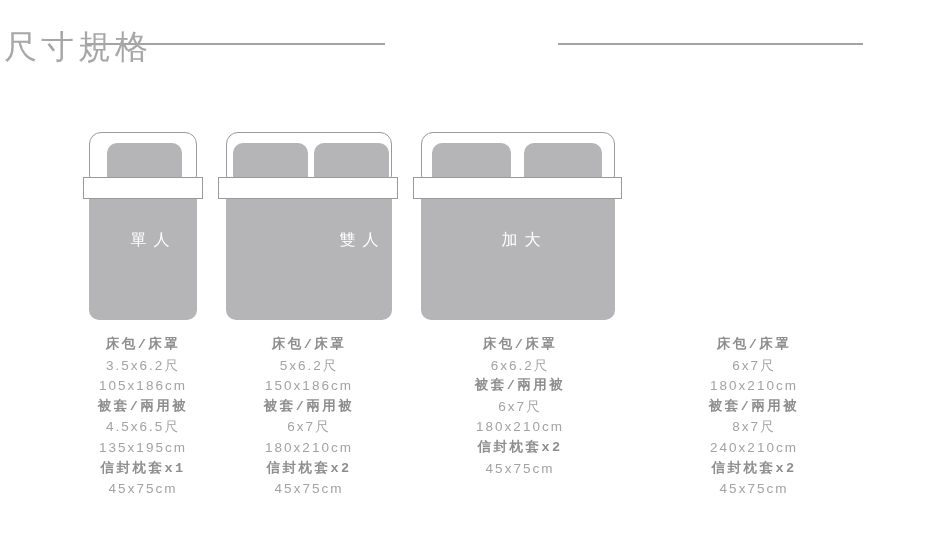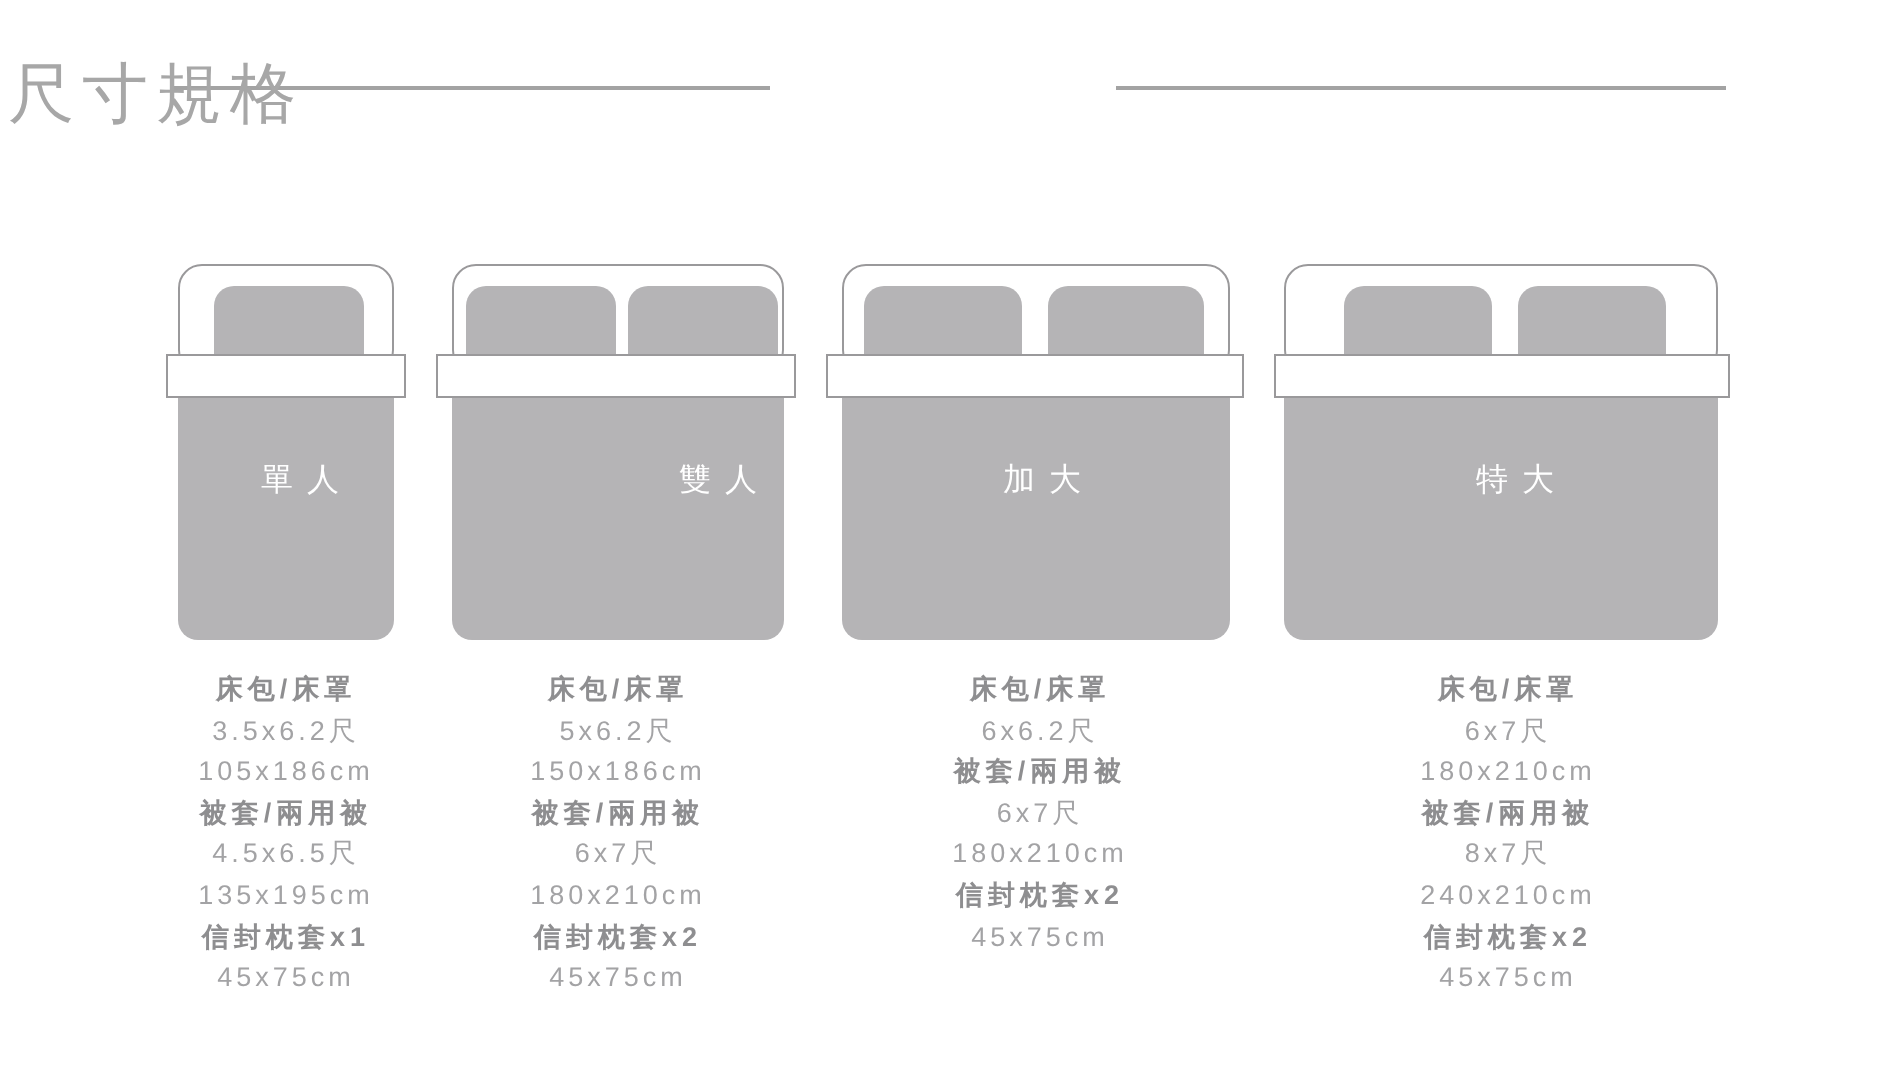--- a/index.html
+++ b/index.html
@@ -52,21 +52,21 @@
     color: #ffffff; font-size: 16px; letter-spacing: 7px; padding-left: 21px;
     z-index: 4;
   }
 
   
   .specs {
     position: absolute; top: 335px; width: 190px;
     text-align: center; font-size: 13.5px; line-height: 20.6px;
     letter-spacing: 2px; color: #a3a3a5;
   }
-  .spec-label { font-weight: bold; color: #8e8e90; letter-spacing: 2.5px; }
+  .spec-label { font-weight: bold; color: #8e8e90; letter-spacing: 2.5px; font-family: Liberation Mono, monospace; }
 </style>
 </head>
 <body>
 
 <div id="canvas">
 
   <div class="divider divider-left"></div>
   <div class="page-title">尺寸規格</div>
   <div class="divider divider-right"></div>
 
@@ -89,28 +89,20 @@
 
   <div class="bed" style="left:413px;width:209px;">
     <div class="bed-frame" style="left:8px;width:194px;"></div>
     <div class="pillow" style="left:19px;width:79px;"></div>
     <div class="pillow" style="left:111px;width:78px;"></div>
     <div class="sheet-band"></div>
     <div class="blanket" style="left:8px;width:194px;"></div>
     <div class="bed-label" style="left:4px;width:194px;">加大</div>
   </div>
 
-  <div class="bed" style="left:637px;width:228px;">
-    <div class="bed-frame" style="left:5px;width:217px;"></div>
-    <div class="pillow" style="left:35px;width:74px;"></div>
-    <div class="pillow" style="left:122px;width:74px;"></div>
-    <div class="sheet-band"></div>
-    <div class="blanket" style="left:5px;width:217px;"></div>
-    <div class="bed-label" style="left:5px;width:217px;">特大</div>
-  </div>
 
   <div class="specs" style="left:48px;">
     <div class="spec-label">床包/床罩</div>
     <div>3.5x6.2尺</div>
     <div>105x186cm</div>
     <div class="spec-label">被套/兩用被</div>
     <div>4.5x6.5尺</div>
     <div>135x195cm</div>
     <div class="spec-label">信封枕套x1</div>
     <div>45x75cm</div>

